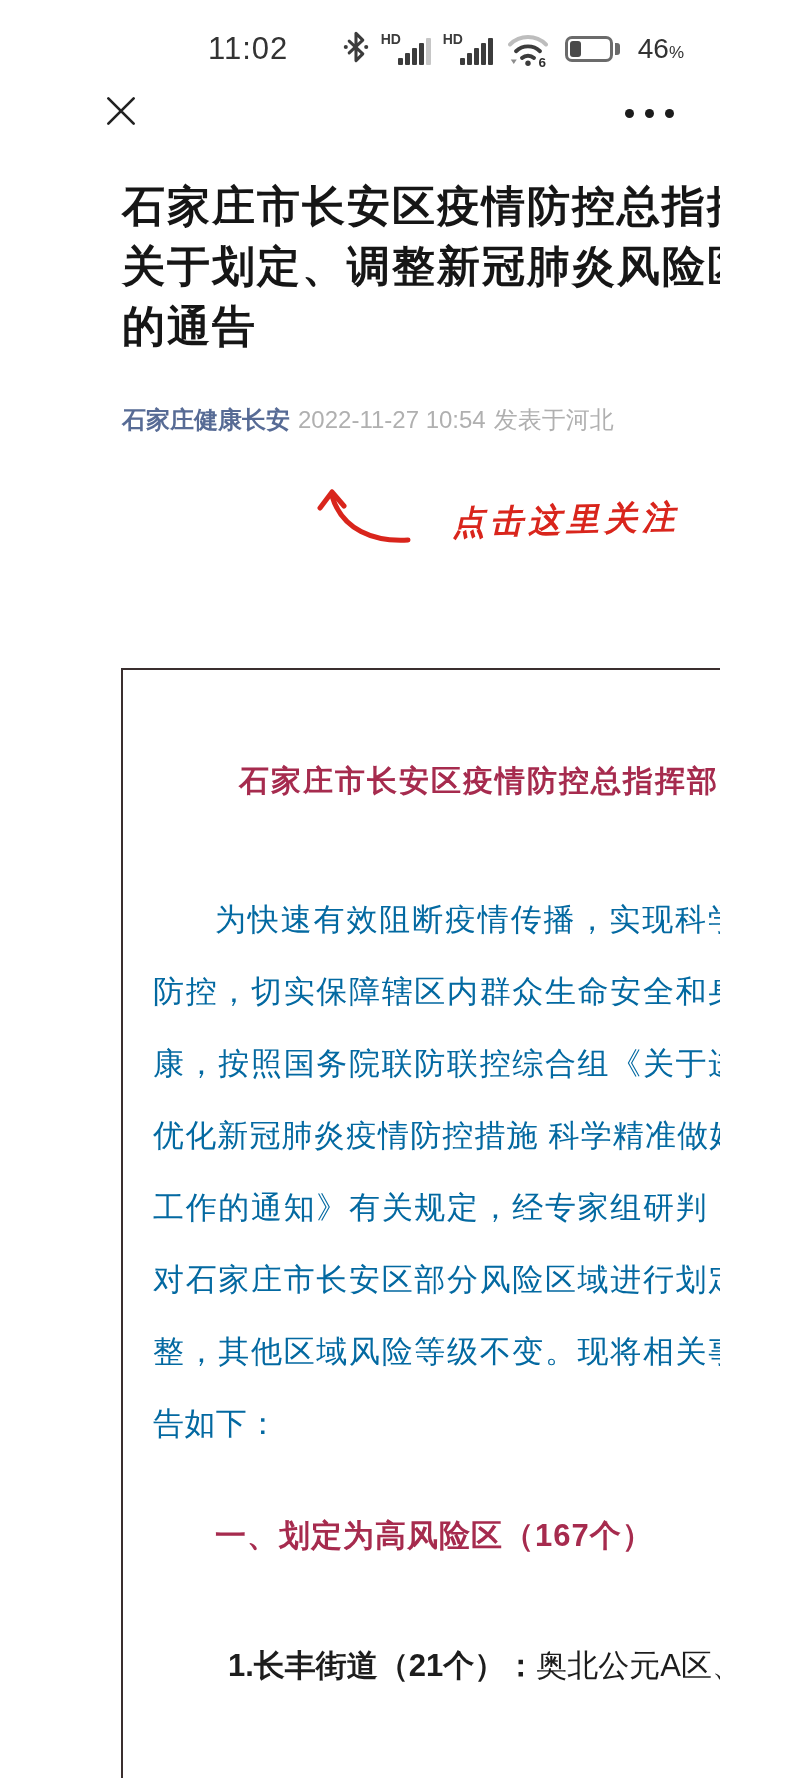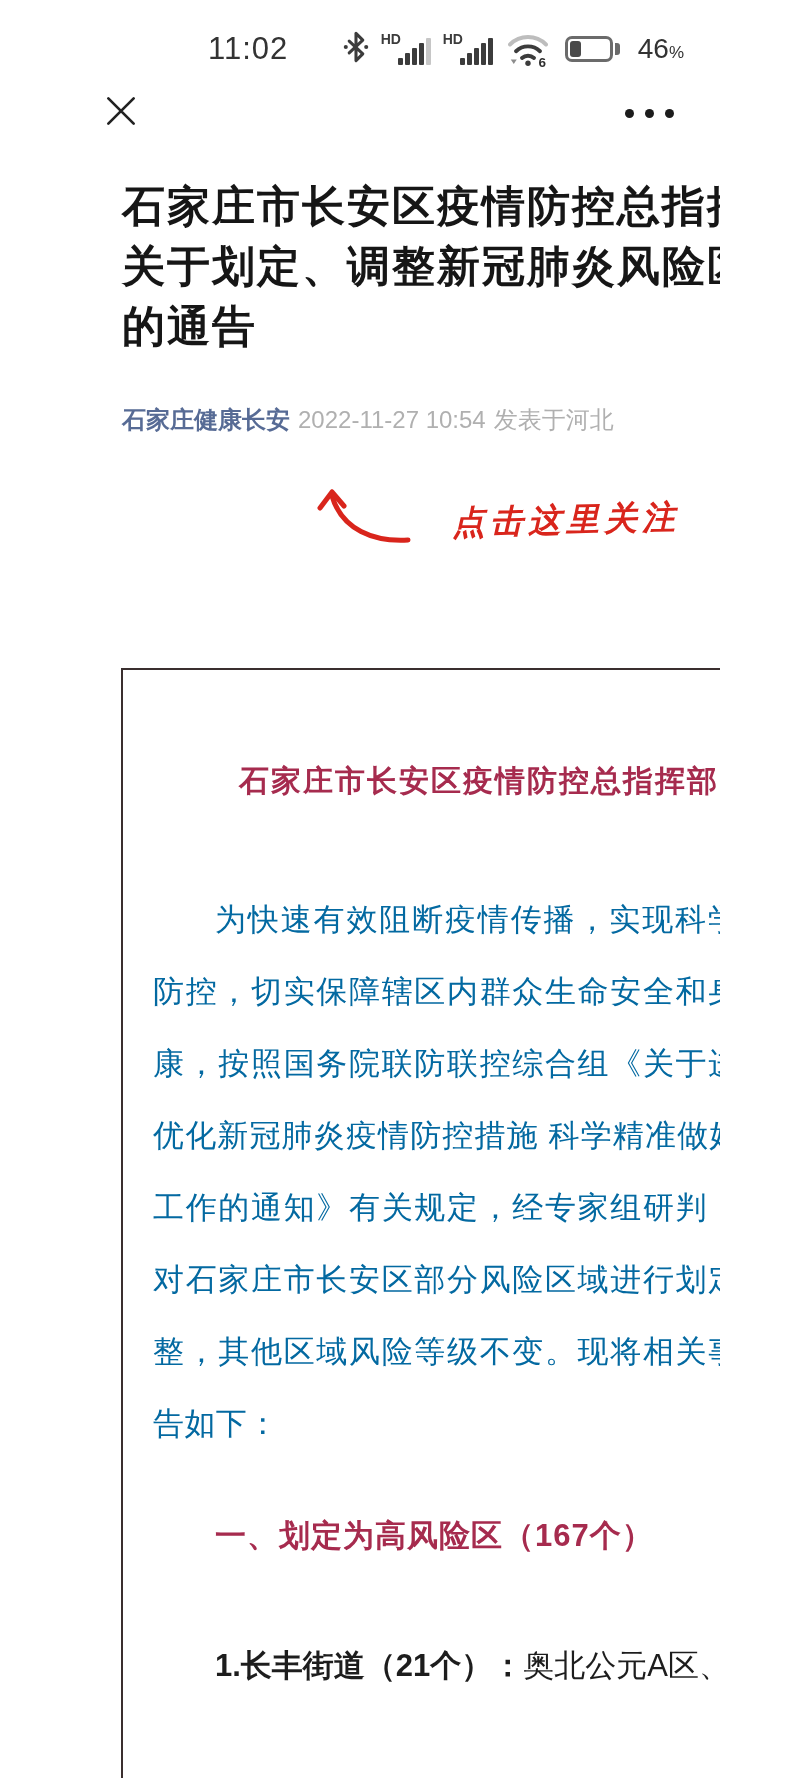--- a/index.html
+++ b/index.html
@@ -70,21 +70,21 @@
     text-align:justify; text-indent:2em; letter-spacing:0.4px;
   }
   .section-title {
     margin-top:54px; color:#a62b4e; font-weight:bold; font-size:31px; line-height:44px;
     text-indent:2em; letter-spacing:1px;
   }
   .item-line {
     margin-top:86px; font-size:31px; line-height:44px; color:#1d1d1d;
     text-indent:2em; white-space:nowrap;
   }
-  .item-line .lbl { font-weight:bold; }
+  .item-line .lbl { font-weight:bold;margin-left:13px; }
 </style>
 </head>
 <body>
 
 <div class="screen">
 
   <div class="status-bar">
     <span class="clock">11:02</span>
     <div class="status-icons">
       <span>

